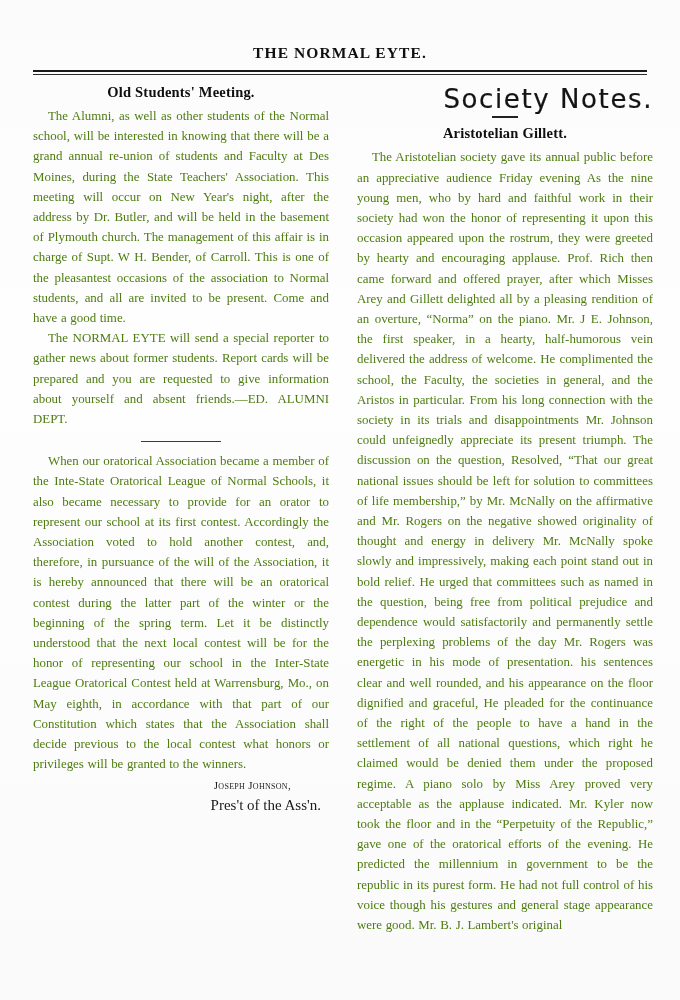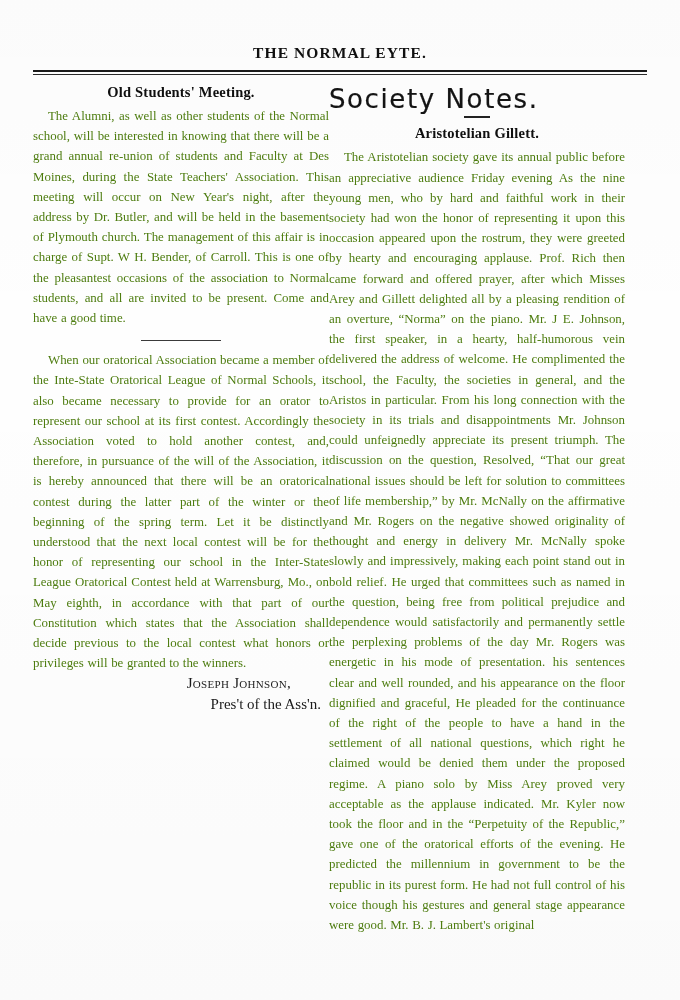--- a/index.html
+++ b/index.html
@@ -47,20 +47,21 @@
     content: "";
     display: block;
     margin-top: 2px;
     border-top: 1px solid #2a2a2a;
   }
 
   
   .columns {
     position: relative;
     display: flex;
+    gap: 28px;
     padding: 0 33px;
     margin-top: 9px;
   }
   .col {
     width: 296px;
     flex: 0 0 296px;
   }
 
   
   .sec-head {
@@ -82,21 +83,21 @@
     margin: 12px auto 9px auto;
   }
   .short-rule.mini {
     width: 26px;
     border-top: 2.2px solid #222;
     margin: 3px auto 7px auto;
   }
 
   
   .fancy-title {
-    text-align: left;
+    text-align: right;
     font-family: "DejaVu Sans", sans-serif;
     font-weight: 400;
     font-size: 26px;
     letter-spacing: 1.6px;
     color: #141414;
     margin: 0 0 0 0;
     padding-top: 2px;
     line-height: 1.05;
     -webkit-text-stroke: 0.2px #141414;
   }
@@ -113,21 +114,21 @@
     word-spacing: 0.4px;
     hyphens: manual;
   }
   p.body + p.body {
     margin-top: 0;
   }
 
   
   .sig {
     margin: 0;
-    font-size: 15px;
+    font-size: 11px;
     line-height: 20.2px;
     text-align: right;
     padding-right: 38px;
     font-variant: small-caps;
     letter-spacing: 0.3px;
   }
   .sig2 {
     margin: 0;
     font-size: 15px;
     line-height: 20.2px;
@@ -154,20 +155,21 @@
   <div class="rule-double"></div>
 
   <div class="columns">
 
     <div class="col">
 
       <div class="sec-head tight">Old Students' Meeting.</div>
 
       <p class="body">The Alumni, as well as other students of the Normal school, will be interested in knowing that there will be a grand annual re-union of students and Faculty at Des Moines, during the State Teachers' Association. This meeting will occur on New Year's night, after the address by Dr. Butler, and will be held in the basement of Plymouth church. The management of this affair is in charge of Supt. W H. Bender, of Carroll. This is one of the pleasantest occasions of the association to Normal students, and all are invited to be present. Come and have a good time.</p>
 
+      <p class="body">The NORMAL EYTE will send a special reporter to gather news about former students. Report cards will be prepared and you are requested to give information about yourself and absent friends.—ED. ALUMNI DEPT.</p>
 
       <div class="short-rule"></div>
 
 
       <p class="body">When our oratorical Association became a member of the Inte-State Oratorical League of Normal Schools, it also became necessary to provide for an orator to represent our school at its first contest. Accordingly the Association voted to hold another contest, and, therefore, in pursuance of the will of the Association, it is hereby announced that there will be an oratorical contest during the latter part of the winter or the beginning of the spring term. Let it be distinctly understood that the next local contest will be for the honor of representing our school in the Inter-State League Oratorical Contest held at Warrensburg, Mo., on May eighth, in accordance with that part of our Constitution which states that the Association shall decide previous to the local contest what honors or privileges will be granted to the winners.</p>
 
 
       <p class="sig">Joseph Johnson,</p>
 
       <p class="sig2">Pres't of the Ass'n.</p>

